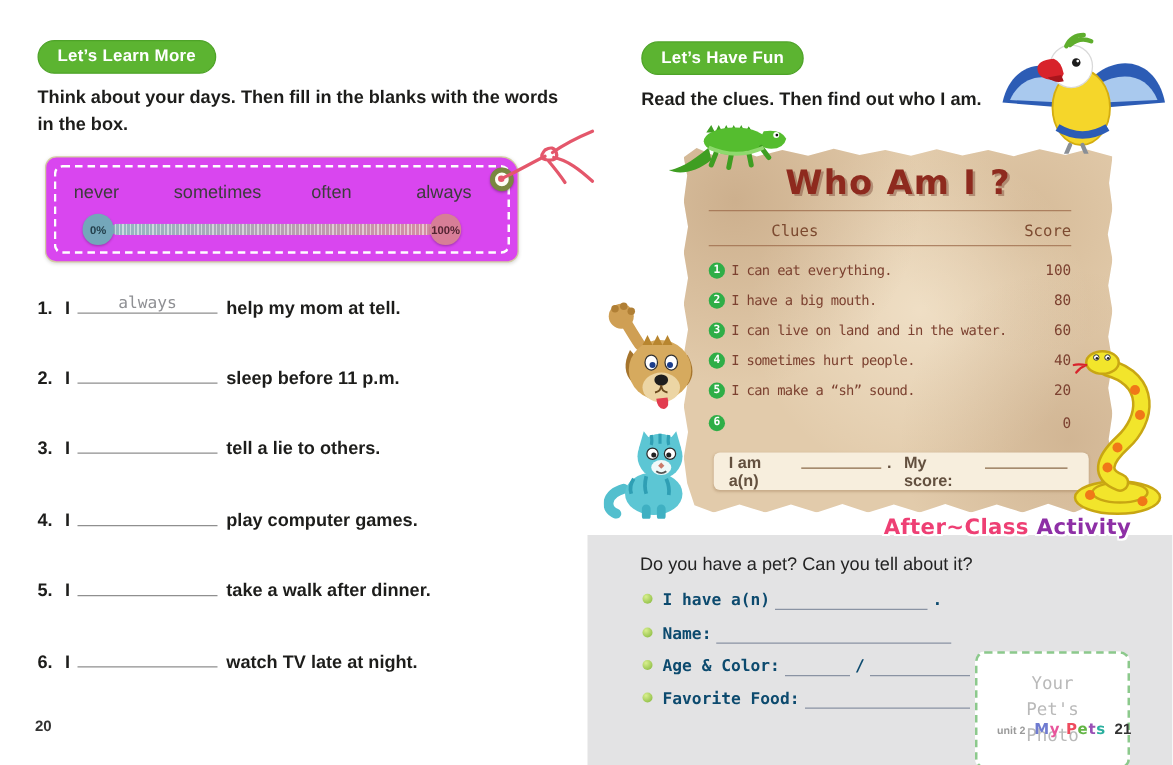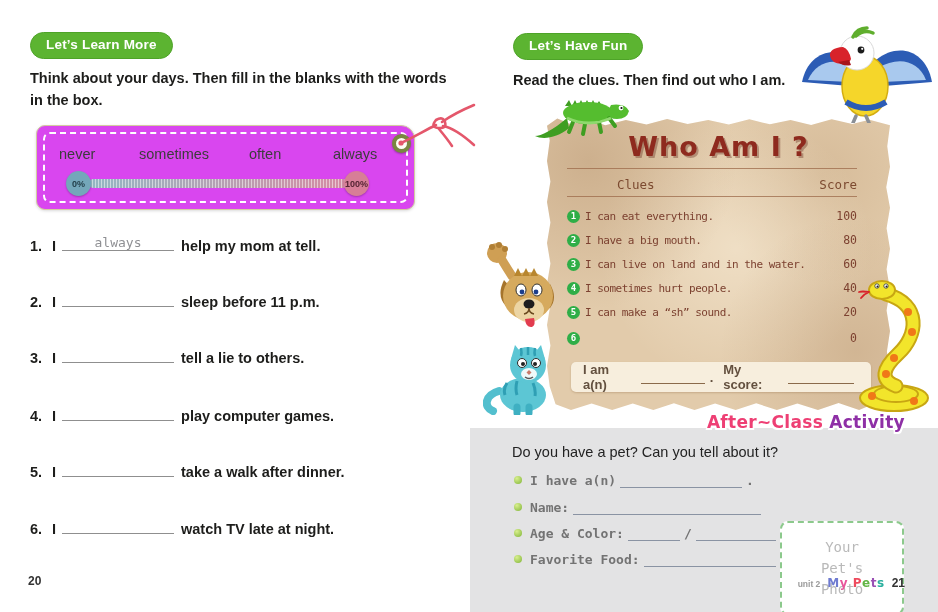--- a/index.html
+++ b/index.html
@@ -81,34 +81,34 @@
     font-family:"DejaVu Sans Mono", monospace; font-size:11px; letter-spacing:-.5px; color:#7c4130; }
   .clue-num {
     flex:0 0 13px; width:13px; height:13px; border-radius:50%; background:#2fae47;
     color:#fff; font-size:9px; font-weight:bold; letter-spacing:0;
     display:flex; align-items:center; justify-content:center; margin-right:5px;
   }
   .clue-score { margin-left:auto; font-size:11.5px; letter-spacing:0;text-align:center; }
   .answer-strip {
     position:absolute; left:24px; top:245px; width:300px; height:30px;
     background:#f7eedd; border-radius:5px; box-shadow:0 1px 2px rgba(120,80,40,.25);
-    display:flex; align-items:center; padding:0 12px;
+    display:flex; padding:0 12px;
     font-weight:bold; font-size:13px; color:#63503f;
   }
   .sblank { display:inline-block; height:13px; border-bottom:1px solid #8a6a4a; margin:0 5px; }
 
   
   .gray-panel { position:absolute; left:470px; top:428px; width:468px; height:184px; background:#e3e3e4; }
   .after-label { position:absolute; top:412px; right:33px; z-index:5;
     font-family:"DejaVu Sans", sans-serif; font-weight:bold; font-size:17px; letter-spacing:.3px;
     text-shadow:-1.5px -1.5px 0 #fff, 1.5px -1.5px 0 #fff, -1.5px 1.5px 0 #fff, 1.5px 1.5px 0 #fff, 0 1.7px 0 #fff, 0 -1.7px 0 #fff, 1.7px 0 0 #fff, -1.7px 0 0 #fff; }
   .al-1 { color:#ee3f74; } .al-2 { color:#8e2fa6; }
   .panel-question { position:absolute; left:42px; top:16px; font-size:14.5px; color:#232323; }
-  .field-row { position:absolute; left:44px; display:flex; align-items:flex-end;
-    font-family:"DejaVu Sans Mono", monospace; font-weight:bold; font-size:13px; color:#737373; }
+  .field-row { position:absolute; left:44px; display:flex; align-items:center;
+    font-family:"DejaVu Sans Mono", monospace; font-weight:bold; font-size:13px; color:#0c4a6e; }
   .bullet { width:8px; height:8px; border-radius:50%;
     background:radial-gradient(circle at 35% 30%, #d9ef8e, #7fb437); margin:0 8px 4px 0; flex:0 0 8px; }
   .fblank { display:inline-block; height:14px; border-bottom:1.5px solid #8a93a3; margin:0 4px; }
   .photo-box {
     position:absolute; left:310px; top:45px; width:124px; height:94px; background:#fff;
     border:2px dashed #8cc98c; border-radius:8px;
     display:flex; align-items:center; justify-content:center; text-align:center;
     font-family:"DejaVu Sans Mono", monospace; font-size:14px; line-height:1.5; color:#b9b9b9;
     padding:0 18px;
     margin-top:48px;

